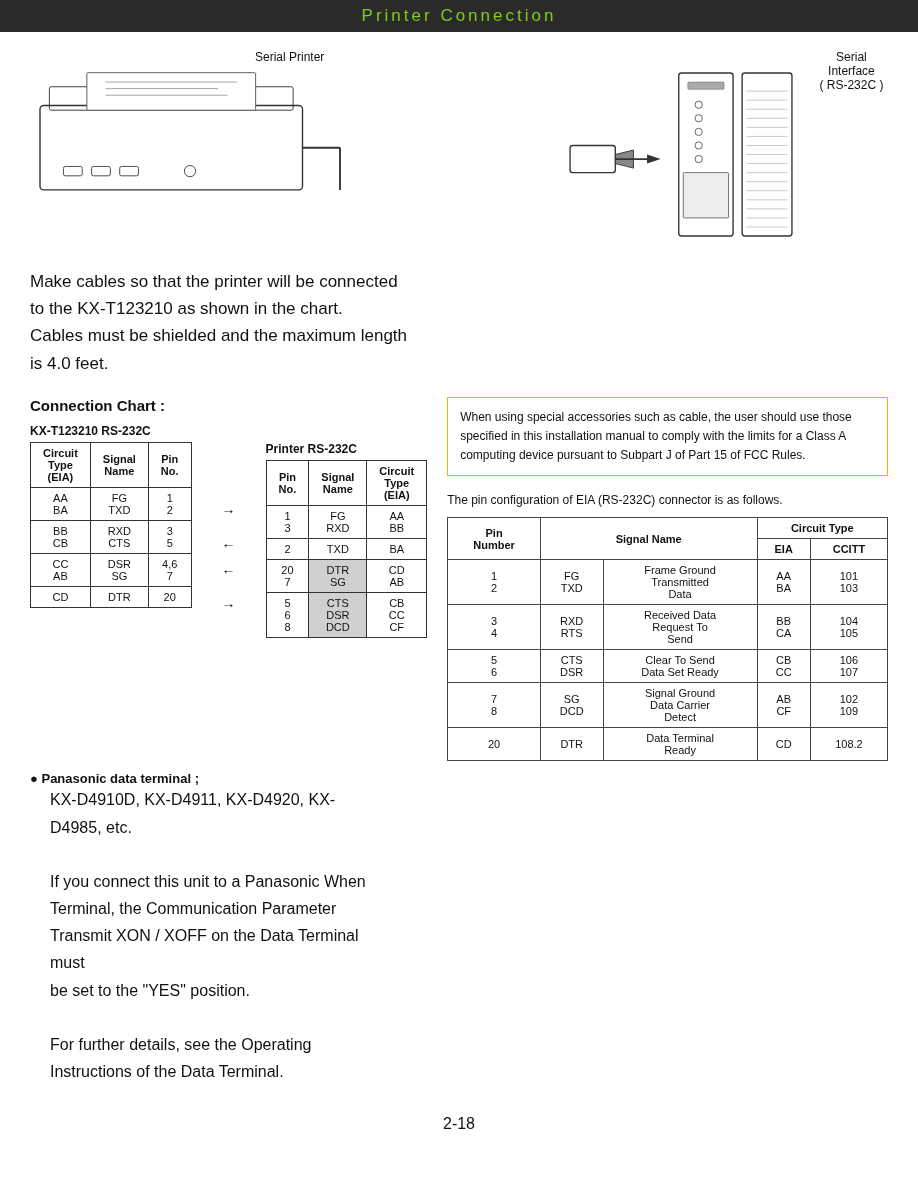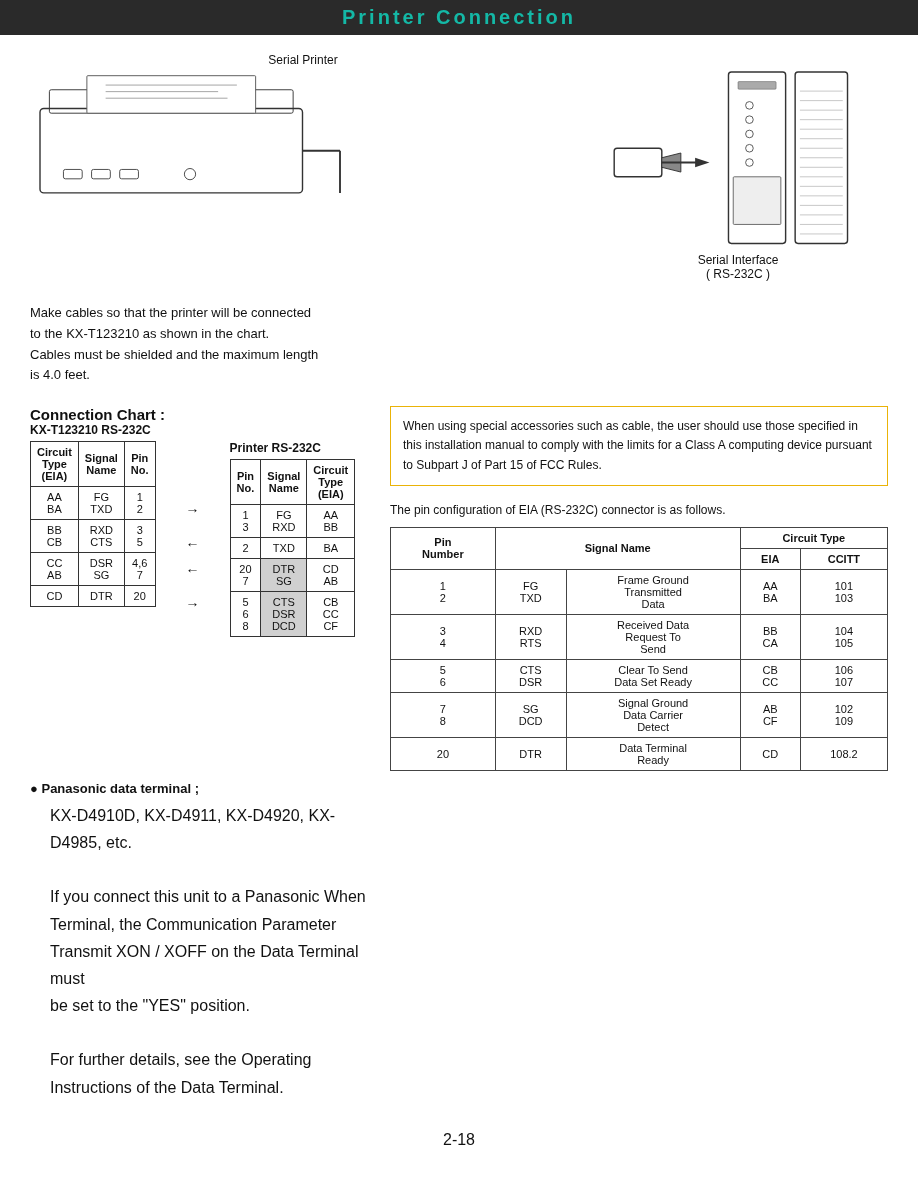--- a/index.html
+++ b/index.html
@@ -20,100 +20,101 @@
       position: relative;
     }
     
     .page-header {
       background: #2a2a2a;
       text-align: center;
       padding: 6px 0;
       margin-bottom: 0;
     }
     .page-header-title {
-      color: #14b8a6;
-      font-size: 20px;
-      font-weight: bold;
+      color: #84cc16;
+      font-size: 17px;
+      font-weight: normal;
       letter-spacing: 3px;
       font-family: Arial, sans-serif;
     }
     
     .top-section {
       display: flex;
       padding: 18px 30px 10px 30px;
       gap: 12px;
     }
     .left-diagram {
       flex: 1;
     }
     .right-diagram {
       flex: 0 0 300px;
       display: flex;
-      flex-direction: column;
-      align-items: center;
+      flex-direction: row;
+      align-items: flex-start;
     }
     .diagram-label {
       font-size: 12px;
       text-align: center;
       margin-bottom: 4px;
       font-family: Arial, sans-serif;
     }
     
     .printer-svg-area {
       width: 320px;
       height: 150px;
     }
     .computer-svg-area {
       width: 280px;
       height: 200px;
     }
     
     .description-text {
       padding: 8px 34px 0 30px;
-      font-size: 13px;
+      font-size: 17px;
       line-height: 1.6;
       font-family: Arial, sans-serif;
     }
     
     .connection-section {
       display: flex;
       padding: 20px 30px 10px 30px;
       gap: 20px;
     }
     .left-connection {
       flex: 0 0 340px;
     }
     .right-connection {
       flex: 1;
     }
     .section-title {
       font-size: 15px;
       font-weight: bold;
       font-family: Arial, sans-serif;
+      margin-bottom: 10px;
     }
     .chart-label {
       font-size: 12px;
       font-weight: bold;
       font-family: Arial, sans-serif;
       margin-bottom: 4px;
     }
     
     .connection-tables {
       display: flex;
       gap: 30px;
       align-items: flex-start;
     }
     .conn-table {
       border-collapse: collapse;
       font-size: 11px;
       font-family: Arial, sans-serif;
     }
     .conn-table th, .conn-table td {
       border: 1px solid #333;
-      padding: 4px 6px;
+      padding: 4px 12px;
       text-align: center;
       vertical-align: middle;
     }
     .conn-table th {
       background: #fff;
       font-weight: bold;
     }
     .conn-table .shaded {
       background: #d0d0d0;
     }
@@ -146,21 +147,20 @@
       vertical-align: middle;
     }
     .pin-table th {
       background: #fff;
       font-weight: bold;
     }
     .panasonic-title {
       font-size: 13px;
       font-weight: bold;
       font-family: Arial, sans-serif;
-      margin-bottom: 6px;
     }
     .panasonic-text {
       font-size: 16px;
       font-family: Arial, sans-serif;
       line-height: 1.7;
       padding-left: 20px;
     }
     
     .bottom-section {
       display: flex;

